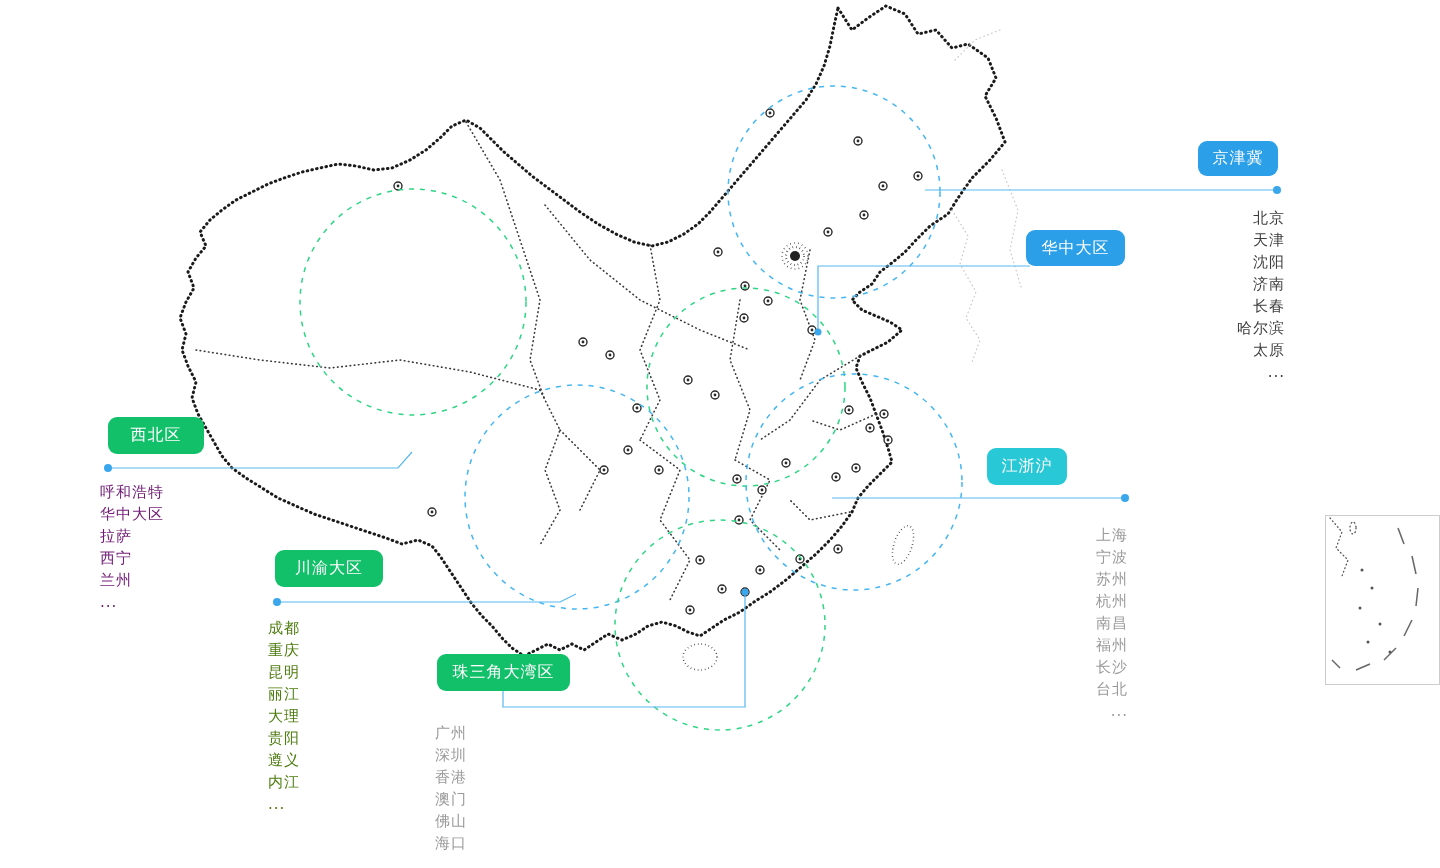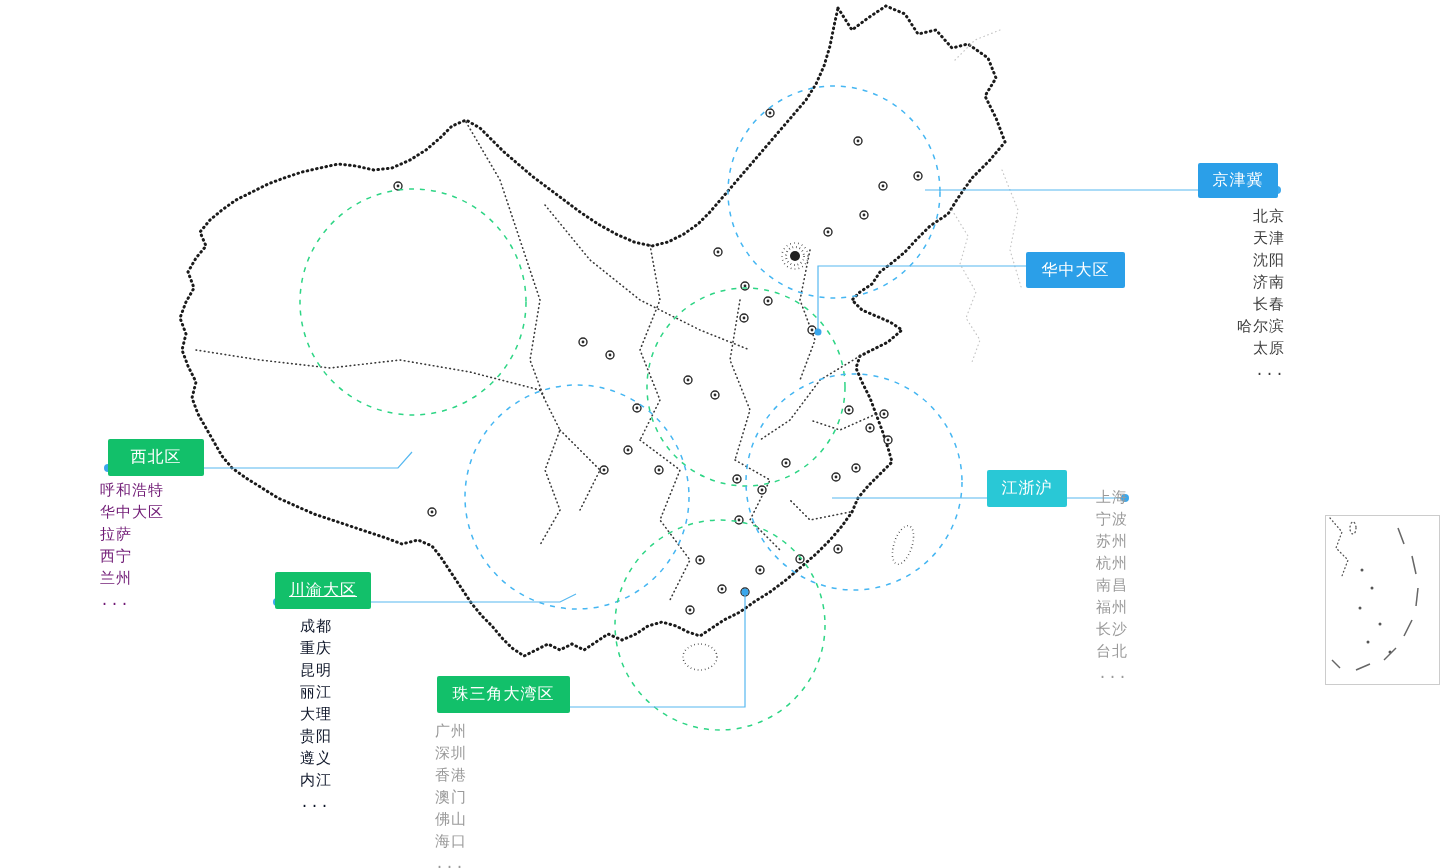--- a/index.html
+++ b/index.html
@@ -1,34 +1,34 @@
 <!DOCTYPE html>
 <html><head>
 <meta charset="utf-8">
 <style>
   html,body{margin:0;padding:0;background:#fff;}
   .stage{position:relative;width:1440px;height:868px;overflow:hidden;background:#fff;
          font-family:"DejaVu Sans","Liberation Sans",sans-serif;}
   svg.map{position:absolute;left:0;top:0;}
   .region-label{position:absolute;display:flex;align-items:center;justify-content:center;
-    color:#fff;font-size:16px;letter-spacing:1px;border-radius:2px;cursor:pointer;margin-top:22px;}
+    color:#fff;font-size:16px;letter-spacing:1px;border-radius:9px;cursor:pointer;}
   .label-jjj{left:1198px;top:141px;width:80px;height:35px;}
   .label-hz{left:1026px;top:230px;width:99px;height:36px;}
   .label-xb{left:108px;top:417px;width:96px;height:37px;}
-  .label-cy{left:275px;top:550px;width:96px;height:37px;text-decoration:underline;}
+  .label-cy{left:275px;top:550px;width:108px;height:37px;}
   .label-zsj{left:437px;top:654px;width:133px;height:37px;}
   .label-jzh{left:987px;top:448px;width:80px;height:37px;}
   .citylist{position:absolute;font-size:15px;line-height:22px;letter-spacing:1px;}
-  .citylist .city{white-space:nowrap;font-family:Liberation Mono, monospace;}
+  .citylist .city{white-space:nowrap;}
   .list-jjj{left:1160px;top:207px;width:125px;text-align:right;}
   .list-hz{left:1000px;top:296px;width:125px;text-align:right;}
   .list-xb{left:100px;top:481px;text-align:left;}
   .list-cy{left:268px;top:617px;text-align:left;}
   .list-zsj{left:435px;top:722px;text-align:left;}
-  .list-jzh{left:1005px;top:488px;width:123px;text-align:right;}
+  .list-jzh{left:1005px;top:524px;width:123px;text-align:right;}
 </style>
 </head>
 <body>
 
 <div class="stage">
 
   <svg class="map" width="1440" height="868" viewBox="0 0 1440 868">
 
     <g fill="none" stroke="#1b1b1b" stroke-width="3" stroke-linecap="round" stroke-dasharray="0.6 4.2">
       <path d="M 838 8 L 852 30 L 868 18 L 886 6 L 905 14 L 918 34 L 936 30 L 952 48 L 968 44
@@ -232,21 +232,21 @@
       <div class="city">...</div>
     </div>
   <div class="citylist list-xb" style="color: #701a75;">
       <div class="city">呼和浩特</div>
       <div class="city">华中大区</div>
       <div class="city">拉萨</div>
       <div class="city">西宁</div>
       <div class="city">兰州</div>
       <div class="city">...</div>
     </div>
-  <div class="citylist list-cy" style="color: #0f172a; margin-left: 32px;">
+  <div class="citylist list-cy" style="color: #4d7c0f;">
       <div class="city">成都</div>
       <div class="city">重庆</div>
       <div class="city">昆明</div>
       <div class="city">丽江</div>
       <div class="city">大理</div>
       <div class="city">贵阳</div>
       <div class="city">遵义</div>
       <div class="city">内江</div>
       <div class="city">...</div>
     </div>

